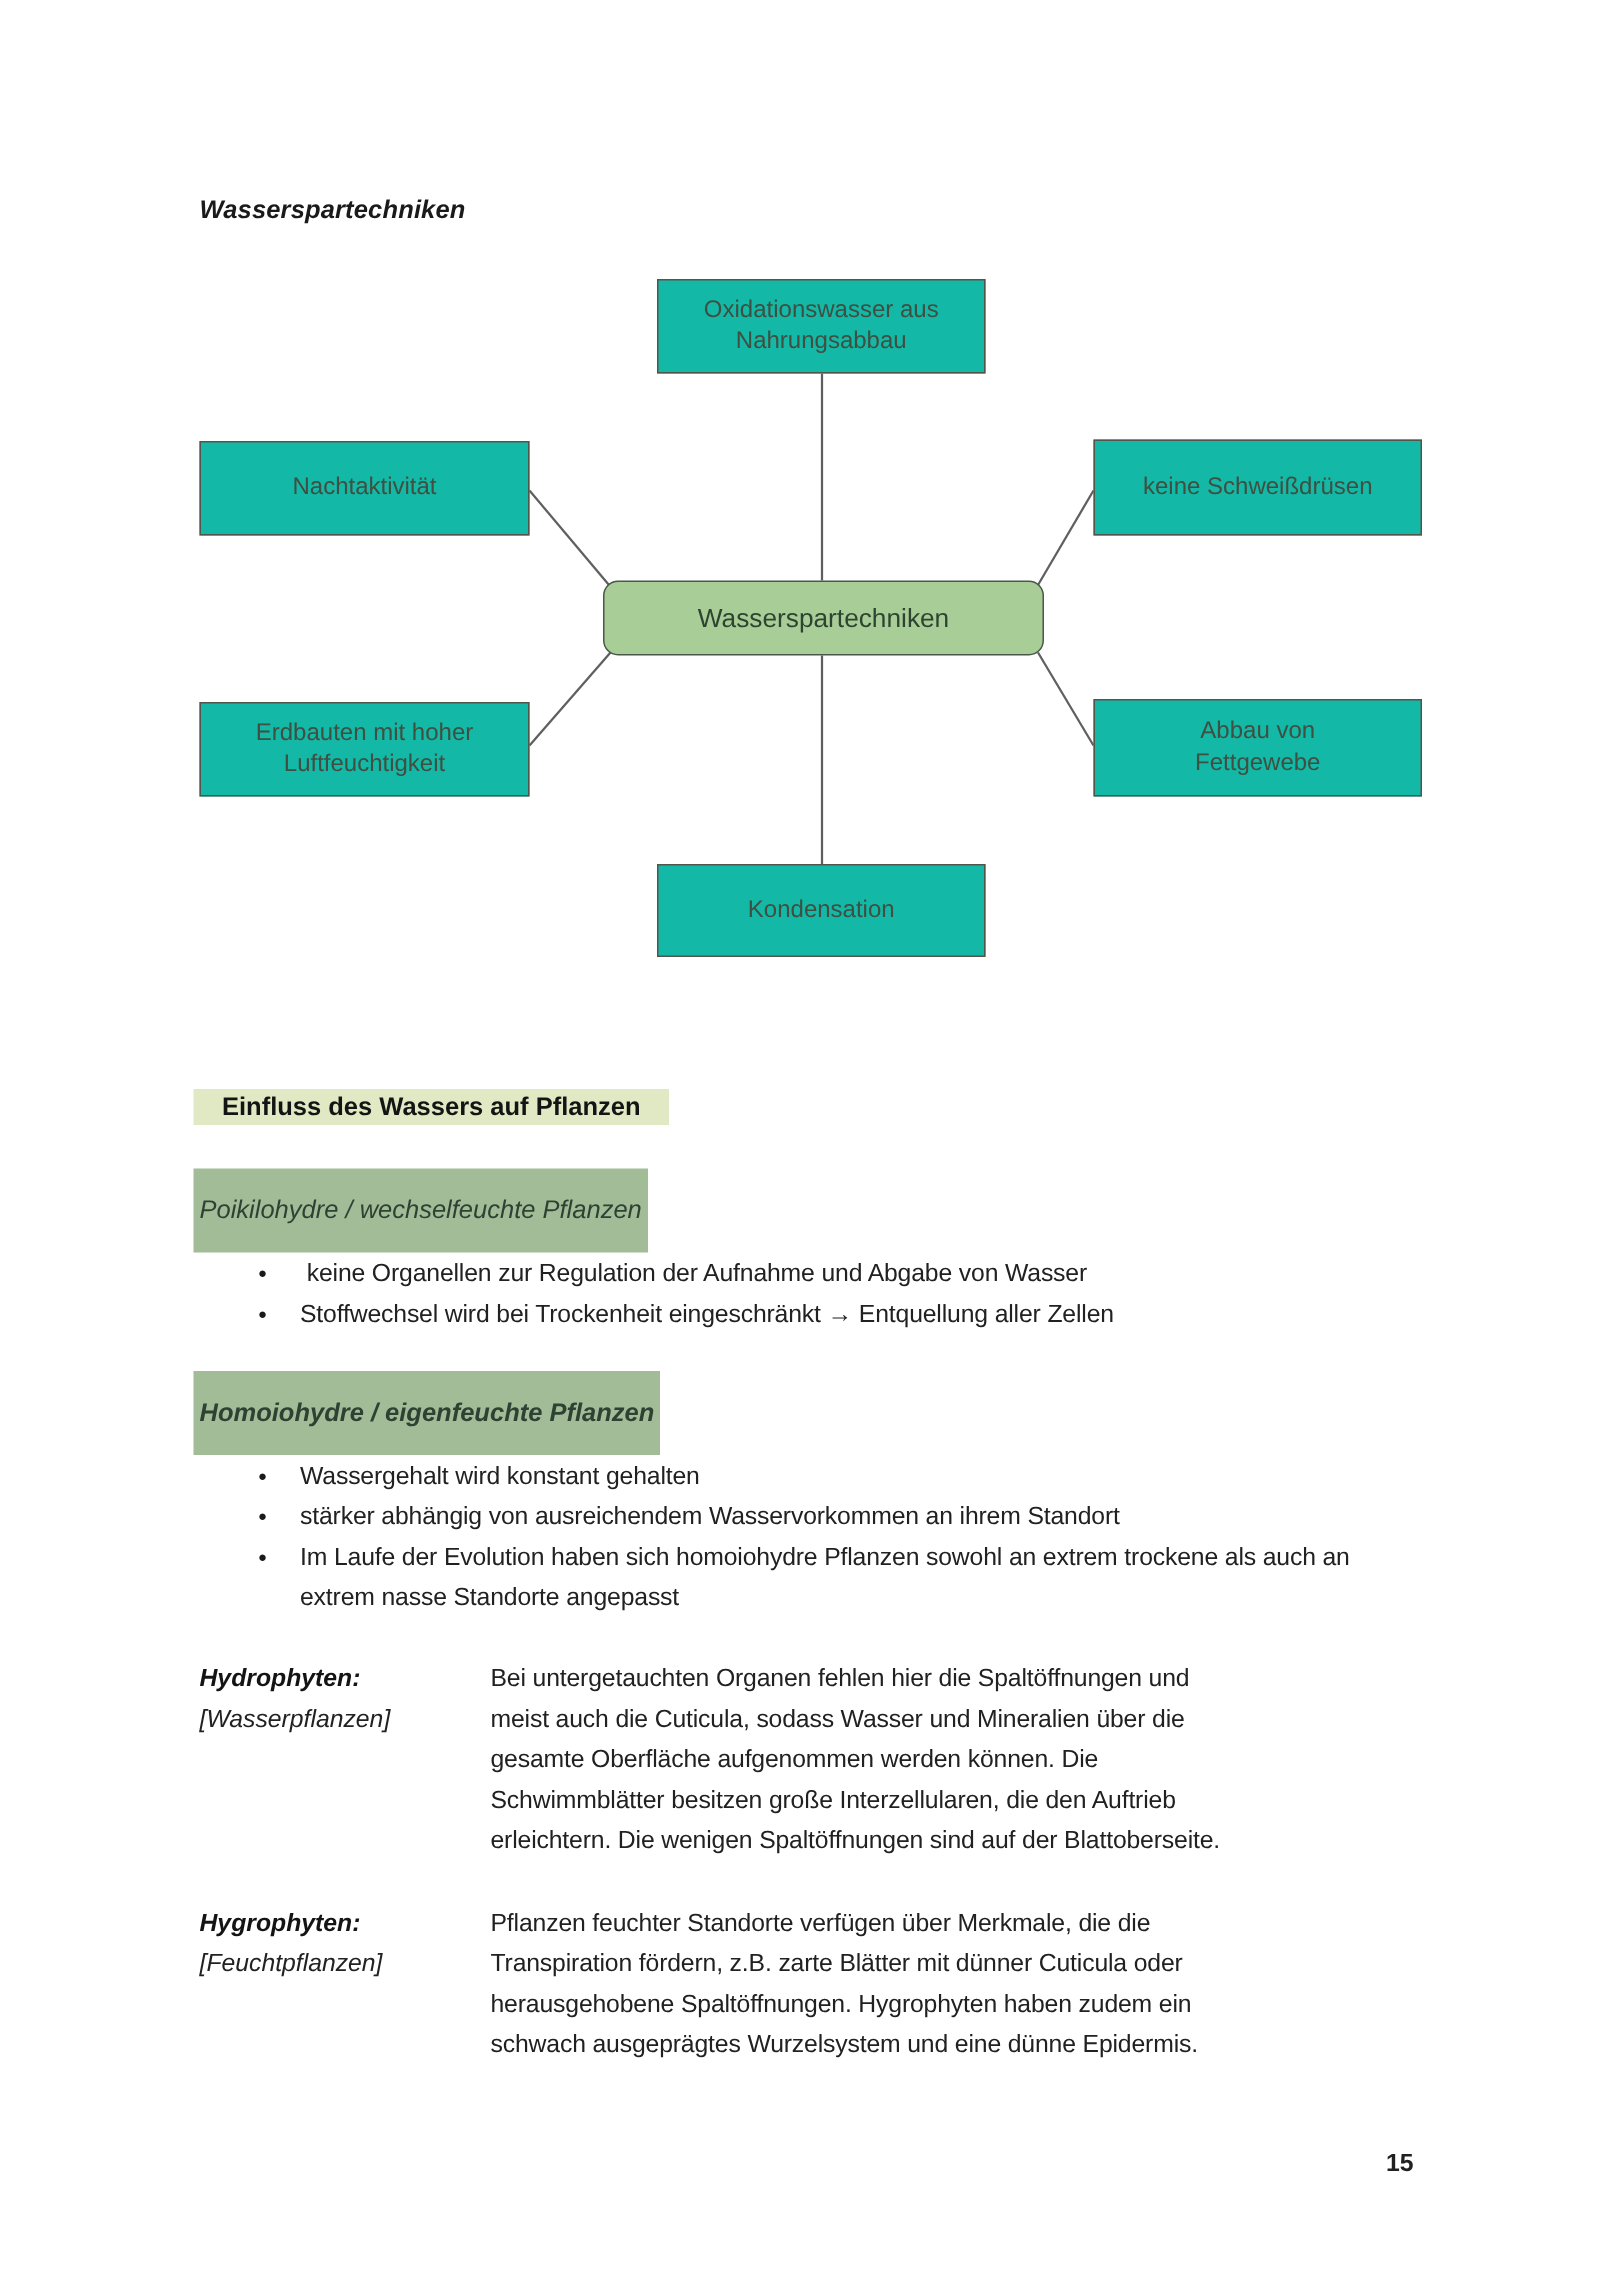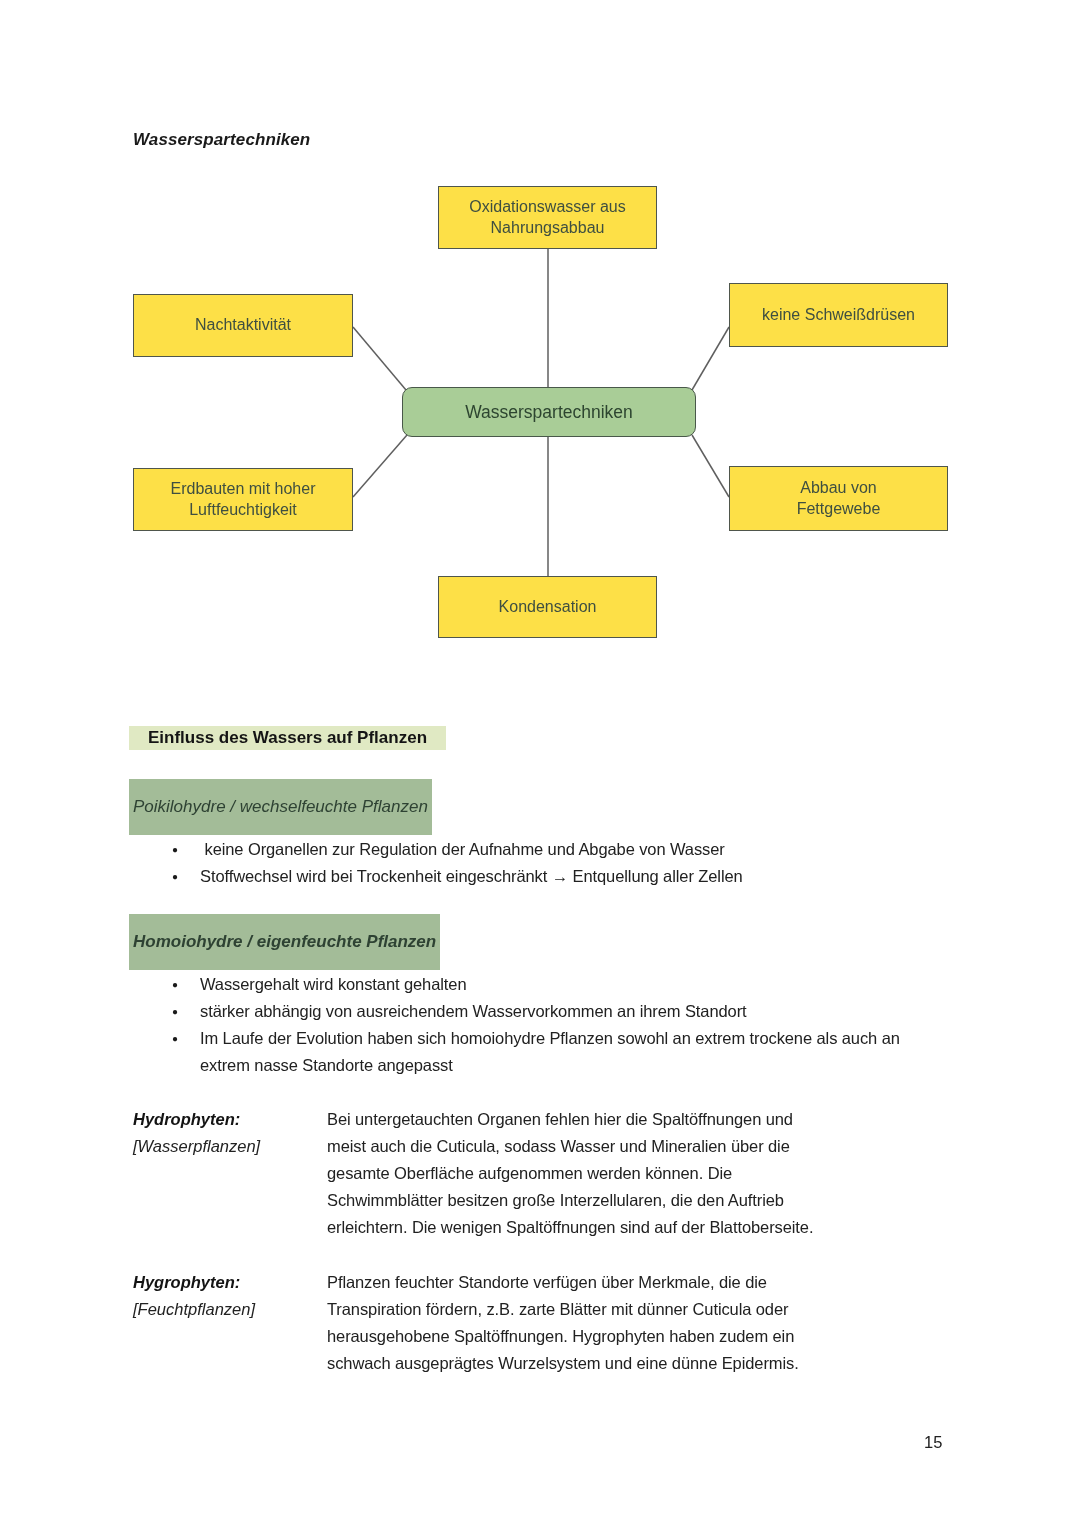--- a/index.html
+++ b/index.html
@@ -13,27 +13,27 @@
     position:absolute; left:133px; top:130px; margin:0;
     font-size:17px; font-weight:bold; font-style:italic; color:#1a1a1a;
     letter-spacing:0.1px;
   }
 
   
   .diagram { position:absolute; left:0; top:0; width:1080px; height:700px; }
   .connectors { position:absolute; left:0; top:0; pointer-events:none; }
   .node {
     position:absolute; box-sizing:border-box;
-    background:#fde047; border:1.5px solid #4f564c;
+    background:#14b8a6; border:1.5px solid #4f564c;
     display:flex; align-items:center; justify-content:center;
     text-align:center; font-size:16px; color:#3f4f41; line-height:1.3;
   }
   .n-top    { left:438px; top:186px; width:219px; height:63px; }
   .n-lt     { left:133px; top:294px; width:220px; height:63px;justify-content:center; }
-  .n-rt     { left:729px; top:283px; width:219px; height:64px; }
+  .n-rt     { left:729px; top:293px; width:219px; height:64px; }
   .n-lb     { left:133px; top:468px; width:220px; height:63px; }
   .n-rb     { left:729px; top:466px; width:219px; height:65px; }
   .n-bottom { left:438px; top:576px; width:219px; height:62px; }
   .n-center {
     left:402px; top:387px; width:294px; height:50px;
     border-radius:10px; background:#a9cd97; border:1.5px solid #49584a;
     font-size:17.5px; color:#2d4530;
   }
   .node-label { display:block; }
   .narrow { max-width:120px; }
@@ -65,21 +65,21 @@
   .term-name { display:block; font-weight:bold; font-style:italic; color:#141414; }
   .term-sub  { display:block; font-style:italic; color:#222222; }
   .def-text  {
     position:absolute; left:327px; width:645px;
     font-size:16.5px; line-height:27px; white-space:pre-line;
     letter-spacing:-0.1px; color:#212121;
   }
   .hydro { top:1106px; }
   .hygro { top:1269px; }
 
-  .page-number { position:absolute; left:924px; top:1433px; font-size:16.5px; color:#212121; }
+  .page-number { position:absolute; left:924px; top:1433px; font-size:16.5px; color:#212121;font-weight:bold; }
 </style>
 </head>
 <body>
 
 <div class="page">
 
   <h1 class="doc-title">Wasserspartechniken</h1>
 
   <div class="diagram">
     <svg class="connectors" width="1080" height="700" viewBox="0 0 1080 700">

